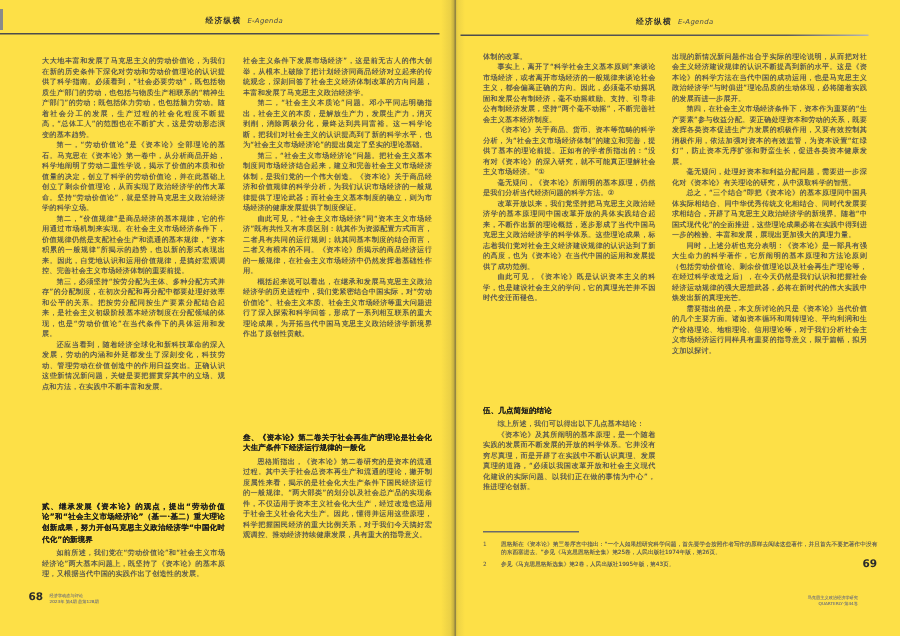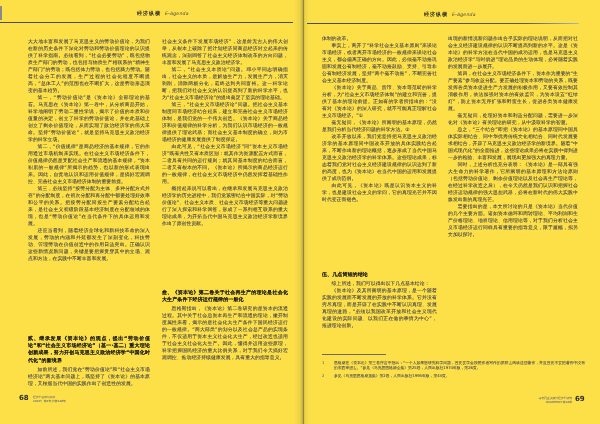--- a/index.html
+++ b/index.html
@@ -54,21 +54,21 @@
   }
   
   .fn-sep{position:absolute;left:322px;top:354px;width:64px;height:1px;background:#6a6a6a;}
   .footnotes{position:absolute;left:322px;top:360px;width:263px;}
   .fn-row{display:flex;margin-bottom:2.5px;}
   .fn-num{flex:0 0 12px;font-size:3.8px;line-height:5.2px;color:#555;}
   .fn-text{flex:1;font-size:3.8px;line-height:5.2px;color:#585858;text-align:justify;text-shadow:0 0 0.4px rgba(90,90,90,0.7);}
   
   .pageno{position:absolute;font-size:7px;font-weight:bold;color:#2b2b2b;}
   #pn-left{left:19px;top:394px;}
-  #pn-right{left:575px;top:395px;}
+  #pn-right{left:575px;top:372px;}
   .imprint{position:absolute;font-size:2.8px;line-height:3.6px;color:#777;white-space:nowrap;text-shadow:0 0 0.3px rgba(120,120,120,0.7);}
   #imp-left{left:33px;top:396px;}
   #imp-right{left:498px;top:397px;text-align:right;width:74px;}
 </style>
 </head>
 <body>
 
 <div id="spread">
 
   <div class="edge-mark"></div>

